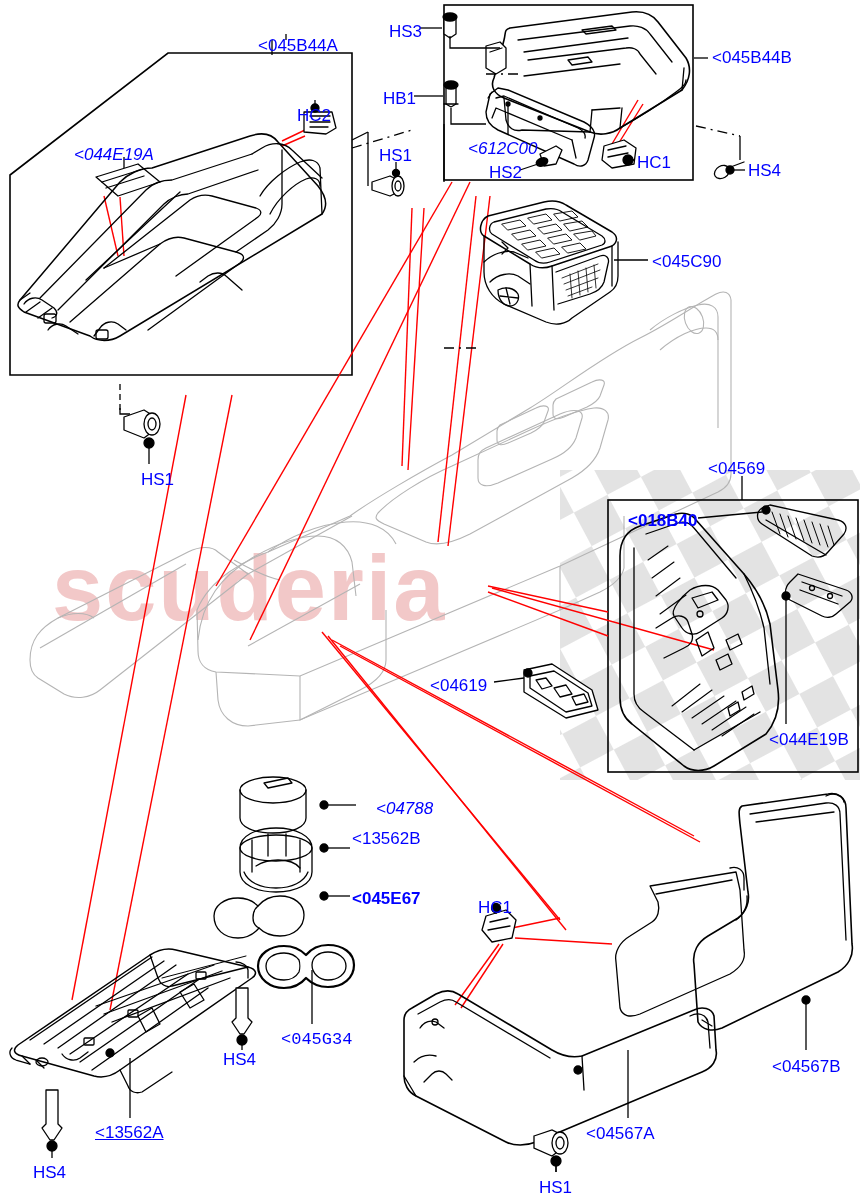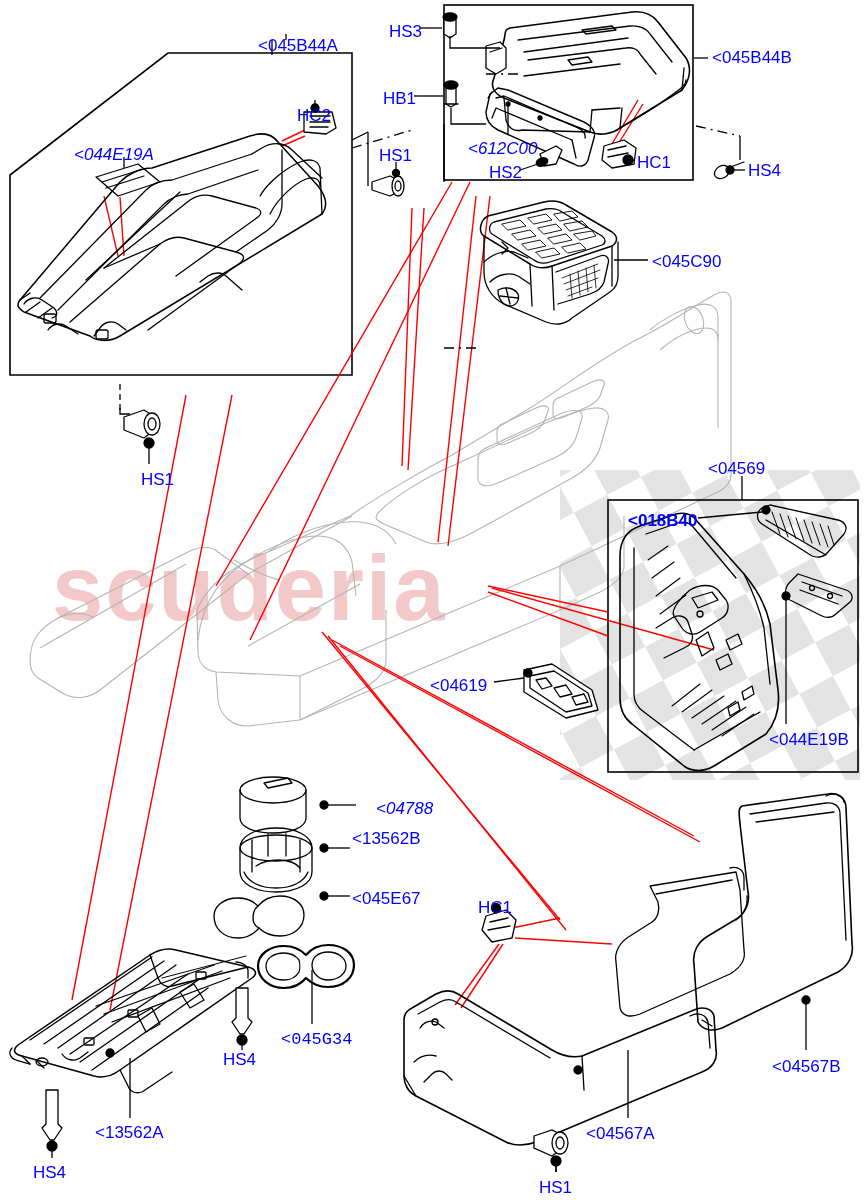--- a/index.html
+++ b/index.html
@@ -580,24 +580,24 @@
       <div class="lbl" style="left: 637px; top: 153px;">HC1</div>
       <div class="lbl" style="left: 748px; top: 161px;">HS4</div>
       <div class="lbl" style="left: 652px; top: 252px;">&lt;045C90</div>
       <div class="lbl" style="left: 141px; top: 470px;">HS1</div>
       <div class="lbl" style="left: 708px; top: 459px;">&lt;04569</div>
       <div class="lbl" style="left: 628px; top: 511px; font-weight: bold;">&lt;018B40</div>
       <div class="lbl" style="left: 769px; top: 730px;">&lt;044E19B</div>
       <div class="lbl" style="left: 430px; top: 676px;">&lt;04619</div>
       <div class="lbl" style="left: 376px; top: 799px; font-style: italic;">&lt;04788</div>
       <div class="lbl" style="left: 352px; top: 805px; margin-top: 24px;">&lt;13562B</div>
-      <div class="lbl" style="left: 352px; top: 889px;">&lt;045E67</div>
+      <div class="lbl" style="left: 352px; top: 889px; font-weight: bold;">&lt;045E67</div>
       <div class="lbl" style="left: 281px; top: 1030px; font-family: Liberation Mono, monospace;">&lt;045G34</div>
       <div class="lbl" style="left: 223px; top: 1050px;">HS4</div>
-      <div class="lbl" style="left: 95px; top: 1123px;">&lt;13562A</div>
+      <div class="lbl" style="left: 95px; top: 1123px; text-decoration: underline;">&lt;13562A</div>
       <div class="lbl" style="left: 33px; top: 1163px;">HS4</div>
       <div class="lbl" style="left: 478px; top: 898px;">HC1</div>
       <div class="lbl" style="left: 772px; top: 1057px;">&lt;04567B</div>
       <div class="lbl" style="left: 586px; top: 1124px;">&lt;04567A</div>
       <div class="lbl" style="left: 539px; top: 1178px;">HS1</div>
     </div>
 
 </div>
 
 </body></html>

